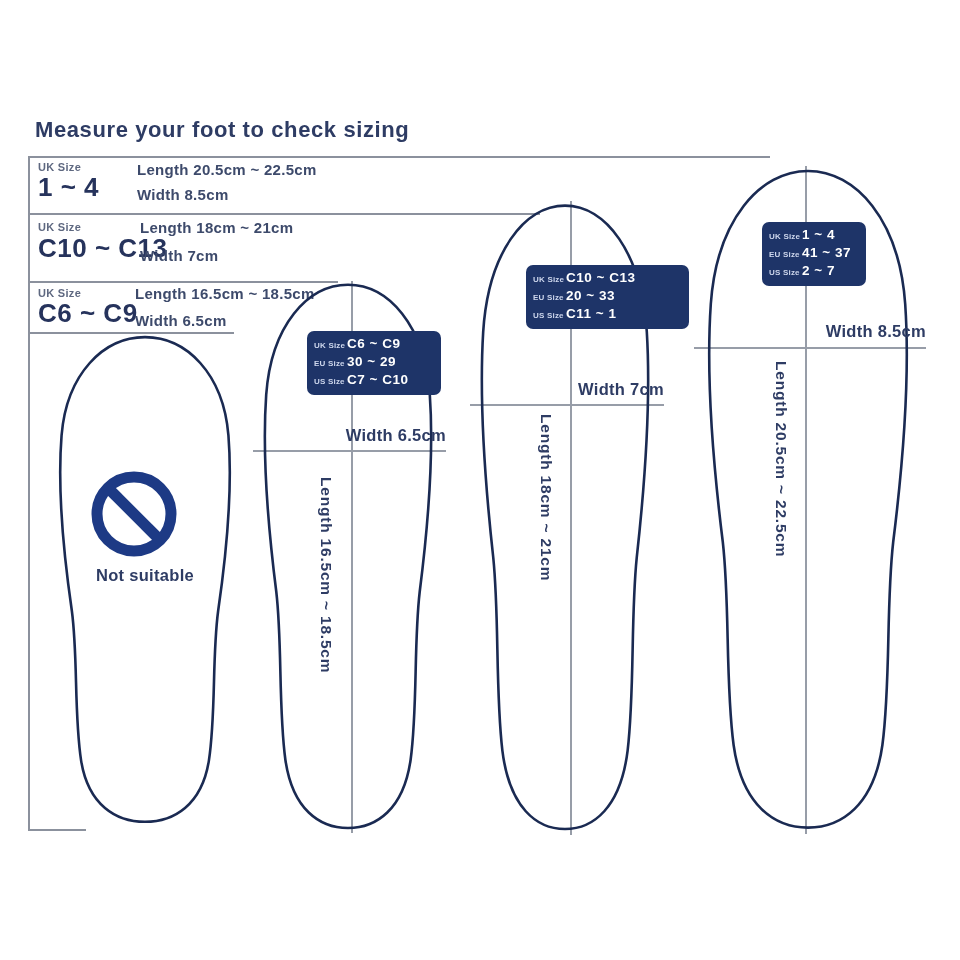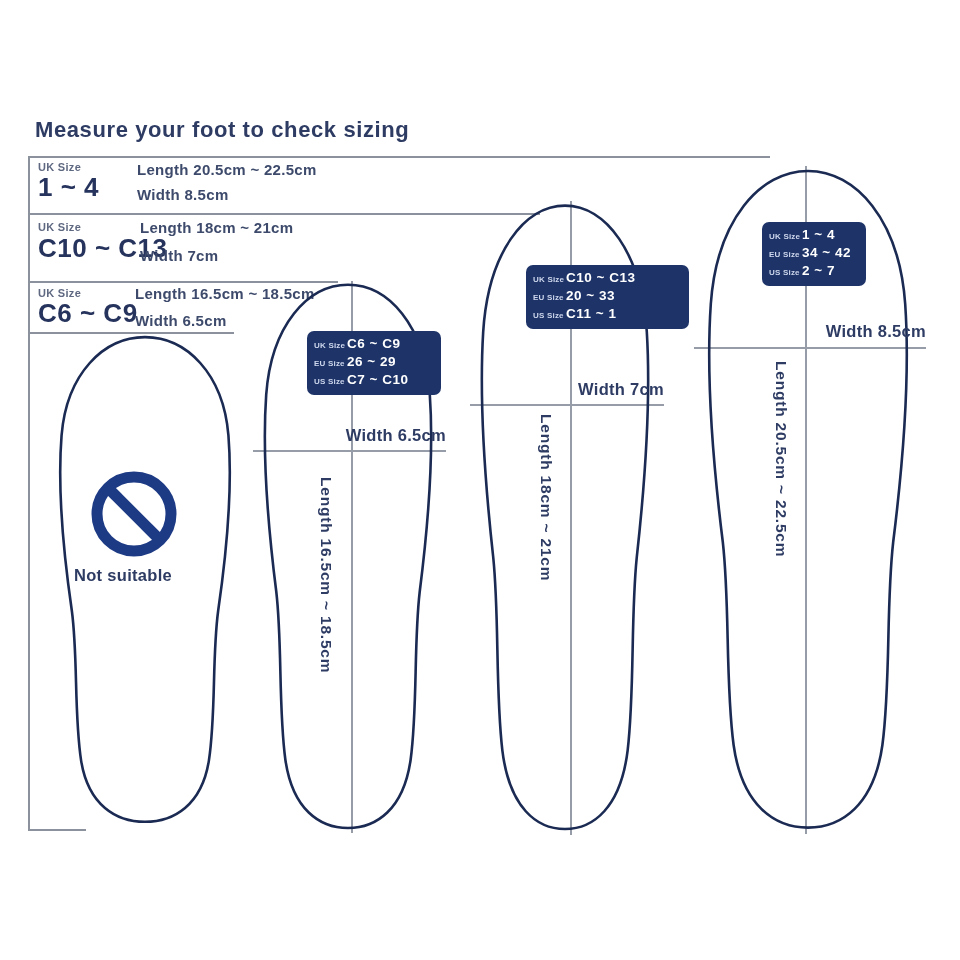--- a/index.html
+++ b/index.html
@@ -41,21 +41,21 @@
     position:absolute; z-index:3; font-size:16.5px; font-weight:700; color:#2e3c64;
     text-align:right; letter-spacing:0.3px;
   }
   .length-label {
     position:absolute; z-index:3; writing-mode:vertical-rl;
     font-size:15.5px; font-weight:700; color:#2e3c64; letter-spacing:0.8px;
     white-space:nowrap;
   }
   .not-suitable-text {
     position:absolute; z-index:3; font-size:16.5px; font-weight:600; color:#2e3c64;
-    text-align:left; letter-spacing:0.3px;
+    text-align:right; letter-spacing:0.3px;
   }
 </style>
 </head>
 <body>
 
 <div id="canvas">
 
   <div class="abs page-title" style="left:35px; top:117px;">Measure your foot to check sizing</div>
 
   <div class="gline h" style="left:28px; top:156px; width:742px;"></div>
@@ -97,21 +97,21 @@
   <svg class="insole-svg" style="left:247px; top:279px;" width="202" height="556" viewBox="0 0 200 480" preserveAspectRatio="none">
     <path d="M 100 5 C 140 5 176 40 181 100 C 185 150 179 215 171 270 C 165 315 169 370 162 415 C 155 458 128 474 100 474 C 72 474 45 458 38 415 C 31 370 35 315 29 270 C 21 215 15 150 19 100 C 24 40 60 5 100 5 Z" fill="none" stroke="#1a2a52" stroke-width="2.6" vector-effect="non-scaling-stroke"></path>
   </svg>
   <div class="badge" style="left:307px; top:331px; width:134px;">
     <div class="badge-row">
       <span class="badge-label">UK Size</span>
       <span class="badge-value">C6 ~ C9</span>
     </div>
     <div class="badge-row">
       <span class="badge-label">EU Size</span>
-      <span class="badge-value">26 ~ 29</span>
+      <span class="badge-value">30 ~ 29</span>
     </div>
     <div class="badge-row">
       <span class="badge-label">US Size</span>
       <span class="badge-value">C7 ~ C10</span>
     </div>
   </div>
   <div class="width-label" style="left:320px; top:426px; width:126px;">Width 6.5cm</div>
   <div class="length-label" style="left:317px; top:477px;">Length 16.5cm ~ 18.5cm</div>
 
   <div class="mline v" style="left:570px; top:201px; height:634px;"></div>
@@ -141,21 +141,21 @@
   <svg class="insole-svg" style="left:688px; top:164px;" width="240" height="672" viewBox="0 0 200 480" preserveAspectRatio="none">
     <path d="M 100 5 C 140 5 176 40 181 100 C 185 150 179 215 171 270 C 165 315 169 370 162 415 C 155 458 128 474 100 474 C 72 474 45 458 38 415 C 31 370 35 315 29 270 C 21 215 15 150 19 100 C 24 40 60 5 100 5 Z" fill="none" stroke="#1a2a52" stroke-width="2.6" vector-effect="non-scaling-stroke"></path>
   </svg>
   <div class="badge" style="left:762px; top:222px; width:104px;">
     <div class="badge-row">
       <span class="badge-label">UK Size</span>
       <span class="badge-value">1 ~ 4</span>
     </div>
     <div class="badge-row">
       <span class="badge-label">EU Size</span>
-      <span class="badge-value">34 ~ 42</span>
+      <span class="badge-value">41 ~ 37</span>
     </div>
     <div class="badge-row">
       <span class="badge-label">US Size</span>
       <span class="badge-value">2 ~ 7</span>
     </div>
   </div>
   <div class="width-label" style="left:795px; top:322px; width:131px;">Width 8.5cm</div>
   <div class="length-label" style="left:772px; top:361px;">Length 20.5cm ~ 22.5cm</div>
 
 </div>

